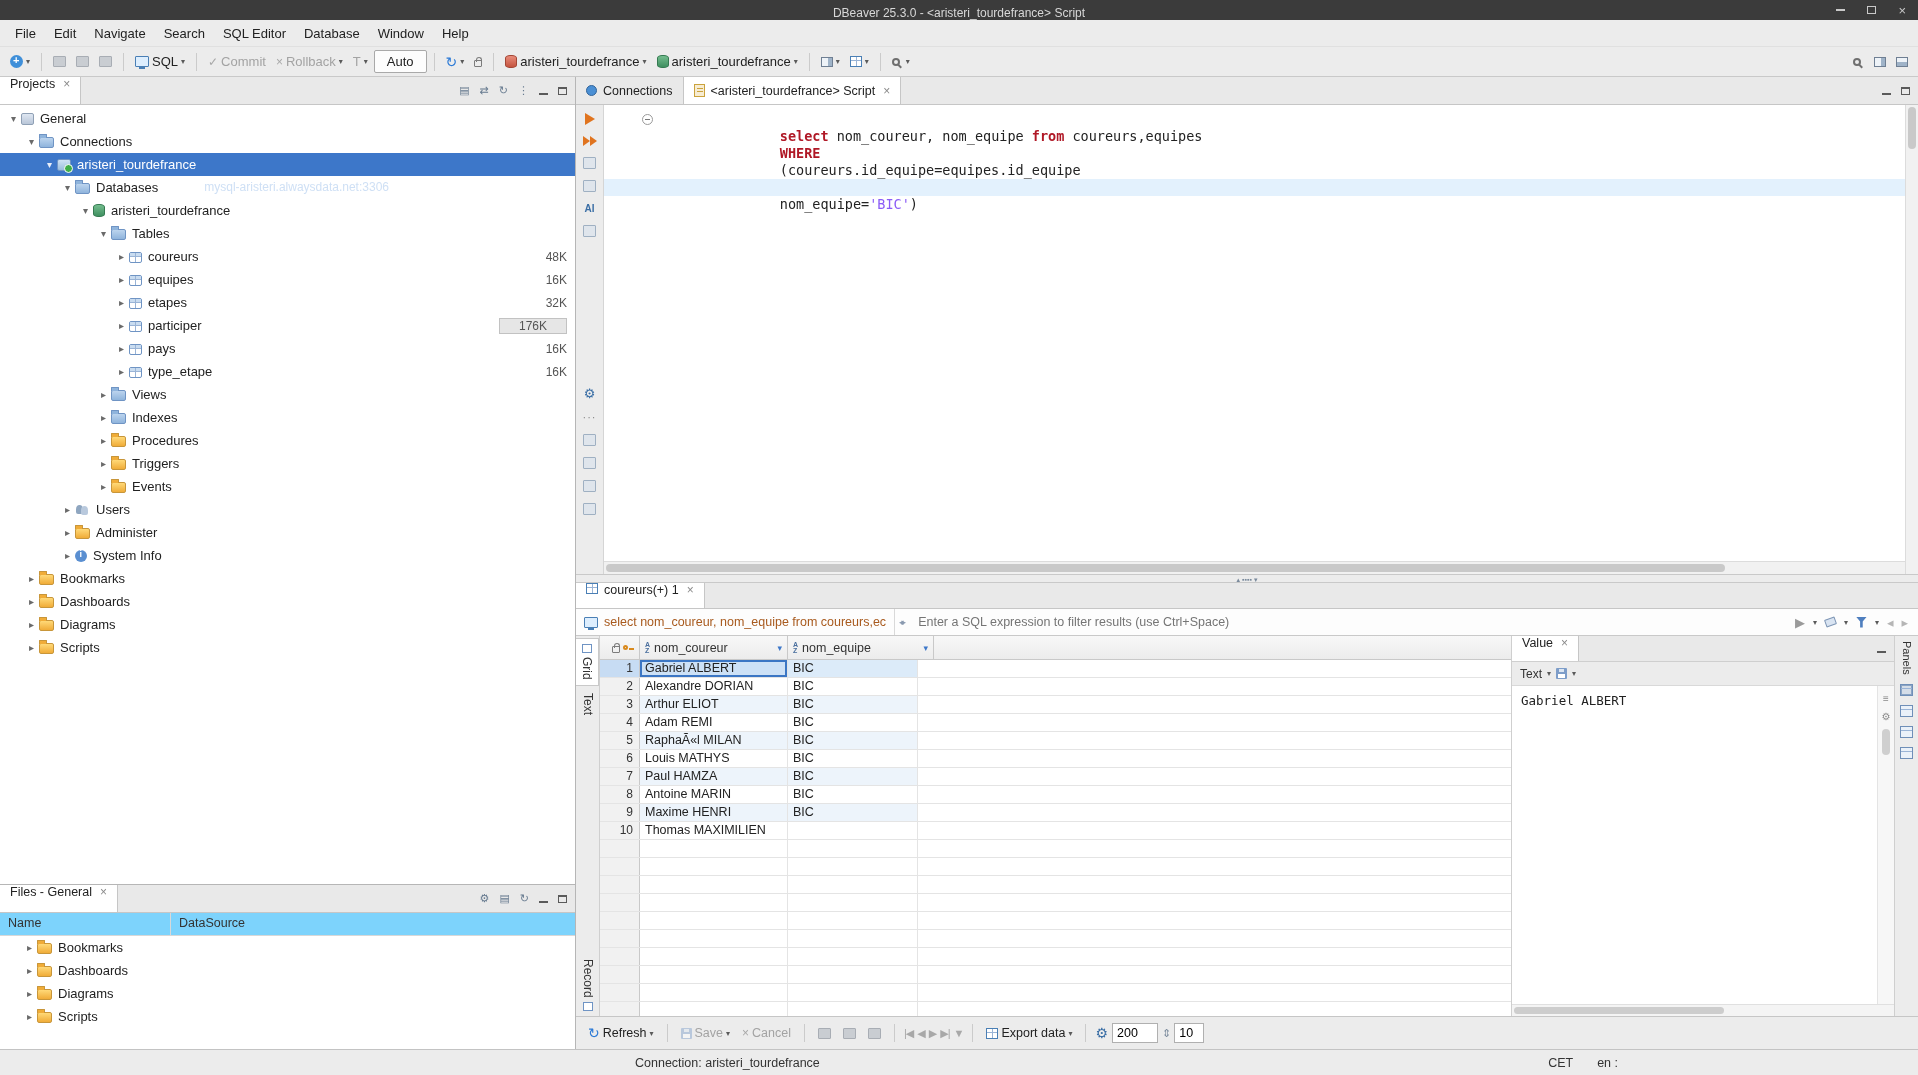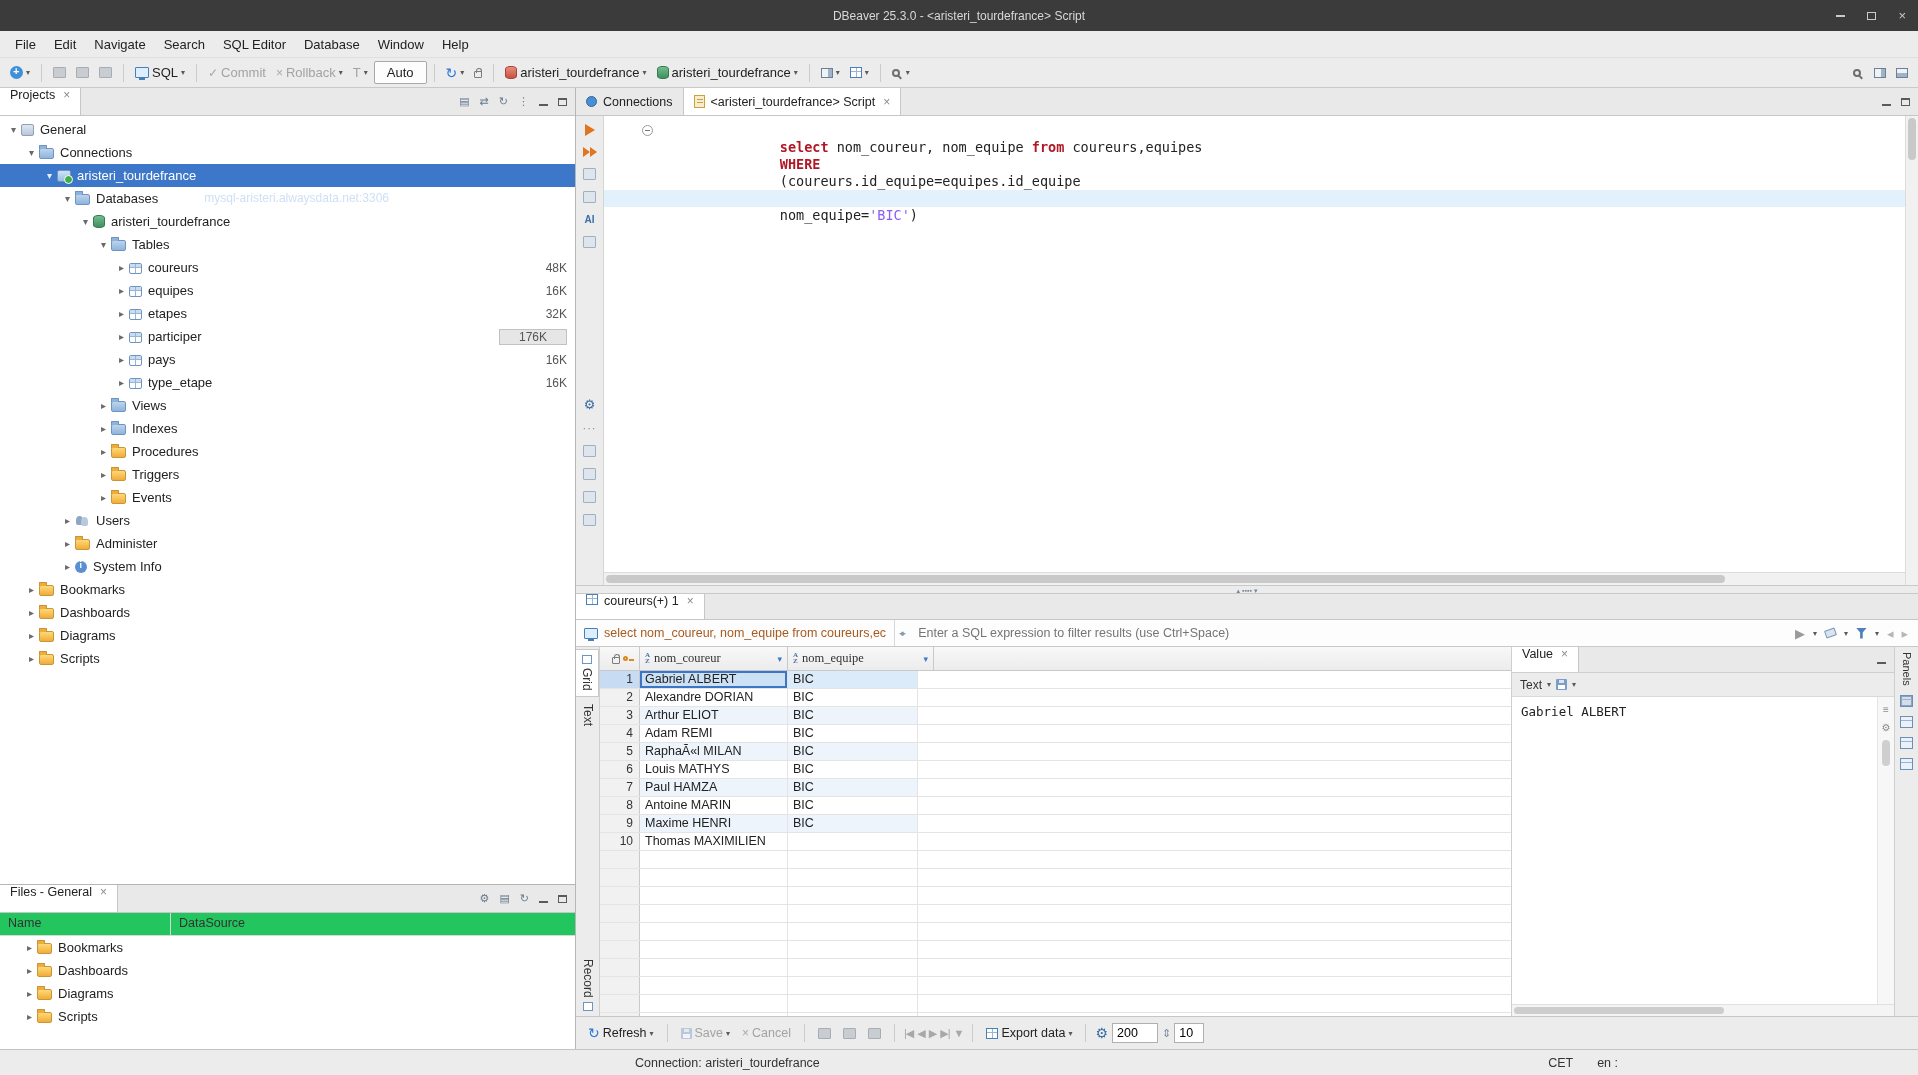--- a/index.html
+++ b/index.html
@@ -1,20 +1,20 @@
 <!DOCTYPE html>
 <html><head>
 <meta charset="utf-8">
 <style>
   * { margin:0; padding:0; box-sizing:border-box; }
   html,body { width:1918px; height:1075px; overflow:hidden; font-family:"Liberation Sans",sans-serif; font-size:13px; color:#222; background:#ececec; }
   .app { width:1918px; height:1075px; display:flex; flex-direction:column; }
 
   
-  .titlebar { height:31px; background:#3b3b3b; color:#d8d8d8; display:flex; align-items:center; justify-content:center; position:relative; font-size:12px; flex:none; }
+  .titlebar { height:20px; background:#3b3b3b; color:#d8d8d8; display:flex; align-items:flex-end; justify-content:center; position:relative; font-size:12px; flex:none; }
   .win-controls { position:absolute; right:12px; top:0; height:100%; display:flex; gap:22px; align-items:center; }
   .wmin { width:9px; height:2px; background:#c9c9c9; }
   .wmax { width:9px; height:8px; border:1px solid #c9c9c9; }
   .wclose { color:#c9c9c9; font-size:13px; line-height:1; }
 
   
   .menubar { height:27px; background:#ececec; display:flex; align-items:center; padding-left:6px; flex:none; border-bottom:1px solid #e0e0e0;}
   .menu-item { padding:3px 9px; border-radius:2px; }
 
   
@@ -83,21 +83,21 @@
   .usr::after { content:""; position:absolute; left:6px; top:3px; width:7px; height:9px; background:#b9c9dd; border-radius:50% 50% 2px 2px; }
   .count { position:absolute; right:8px; color:#555; font-size:12px; }
   .count.boxed { background:#e6e6e6; border:1px solid #c2c2c2; padding:0 19px; }
   .tree-row.selected { background:#3d77c9; color:#fff; }
   .tree-row.selected .arrow { color:#e8eef8; }
   .suffix { margin-left:8px; font-size:12px; color:#8a8a8a; }
   .selected .suffix { color:#cfe0f5;margin-top:44px; }
 
   
   .files { height:165px; flex:none; border-top:1px solid #b6b6b6; display:flex; flex-direction:column; background:#fff; }
-  .files-cols { height:23px; display:flex; background:#22c55e; border-bottom:1px solid #d8d8d8; flex:none; font-size:12.5px; color:#333; }
+  .files-cols { height:23px; display:flex; background:#7dd3fc; border-bottom:1px solid #d8d8d8; flex:none; font-size:12.5px; color:#333; }
   .fcol { padding:3px 8px; border-right:1px solid #d8d8d8; }
   .fcol.name { width:171px; flex:none; }
   .fcol.ds { flex:1; border-right:none; }
   .file-row { height:23px; display:flex; align-items:center; padding-left:22px; font-size:13px; }
   .file-row .arrow { width:15px; text-align:center; color:#6a6a6a; font-size:10px; }
 
   
   .editor-tabbar { height:28px; background:#e9e9e9; border-bottom:1px solid #c6c6c6; display:flex; align-items:stretch; flex:none; }
   .etab { display:flex; align-items:center; gap:6px; padding:0 10px; font-size:12.5px; }
   .etab.active { background:#fff; border-right:1px solid #c6c6c6; border-left:1px solid #c6c6c6; }
@@ -148,21 +148,21 @@
   .stab .vtext { writing-mode:vertical-rl; font-size:12px; color:#333; }
   .stab.active { background:#fff; border:1px solid #c9c9c9; border-left:none; }
   .stab .mini-ic { width:10px; height:9px; border:1px solid #6f94c4; background:#fff; }
   .stab-spacer { flex:1; }
 
   .grid-wrap { flex:1; min-width:0; background:#fff; overflow:hidden; }
   .g-header { display:flex; height:24px; background:linear-gradient(#f8f8f8,#ececec); border-bottom:1px solid #c9c9c9; }
   .g-corner { width:40px; flex:none; border-right:1px solid #c9c9c9; display:flex; align-items:center; justify-content:center; gap:3px; }
   .mini-key { width:5px; height:5px; border:2px solid #d98a1e; border-radius:50%; position:relative; }
   .mini-key::after { content:""; position:absolute; left:4px; top:1px; width:5px; height:2px; background:#d98a1e; }
-  .g-col { width:148px; flex:none; border-right:1px solid #c9c9c9; display:flex; align-items:center; padding:0 5px; gap:4px; font-size:12.5px; color:#333;font-family:Liberation Serif, serif; }
+  .g-col { width:148px; flex:none; border-right:1px solid #c9c9c9; display:flex; align-items:center; padding:0 5px; gap:4px; font-size:12.5px; color:#333; }
   .g-col.c2 { width:146px; }
   .az { display:inline-flex; flex-direction:column; line-height:5.5px; font-size:7px; font-weight:bold; color:#4a6f9e; }
   .az i { font-style:normal; }
   .hdd { margin-left:auto; color:#3d77c9; font-size:9px; }
   .g-row { display:flex; height:18px; border-bottom:1px solid #e4e4e4; }
   .g-num { width:40px; flex:none; background:#f1f1f1; border-right:1px solid #c9c9c9; text-align:right; padding-right:6px; font-size:12px; color:#333; line-height:17px; }
   .g-cell { width:148px; flex:none; border-right:1px solid #e4e4e4; padding:0 5px; font-size:12.5px; line-height:17px; white-space:nowrap; overflow:hidden; }
   .g-cell.c2 { width:130px; }
   .g-row.odd .g-cell { background:#edf4fb; }
   .g-row.sel .g-num { background:#c7dcf3; }

